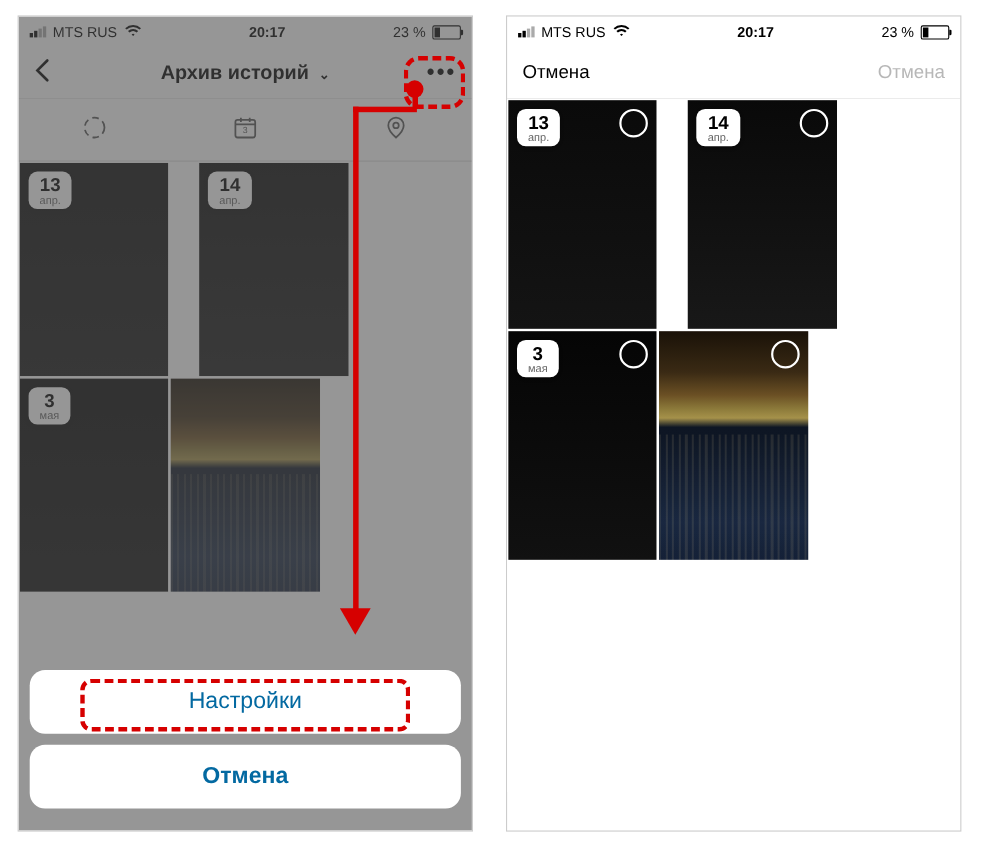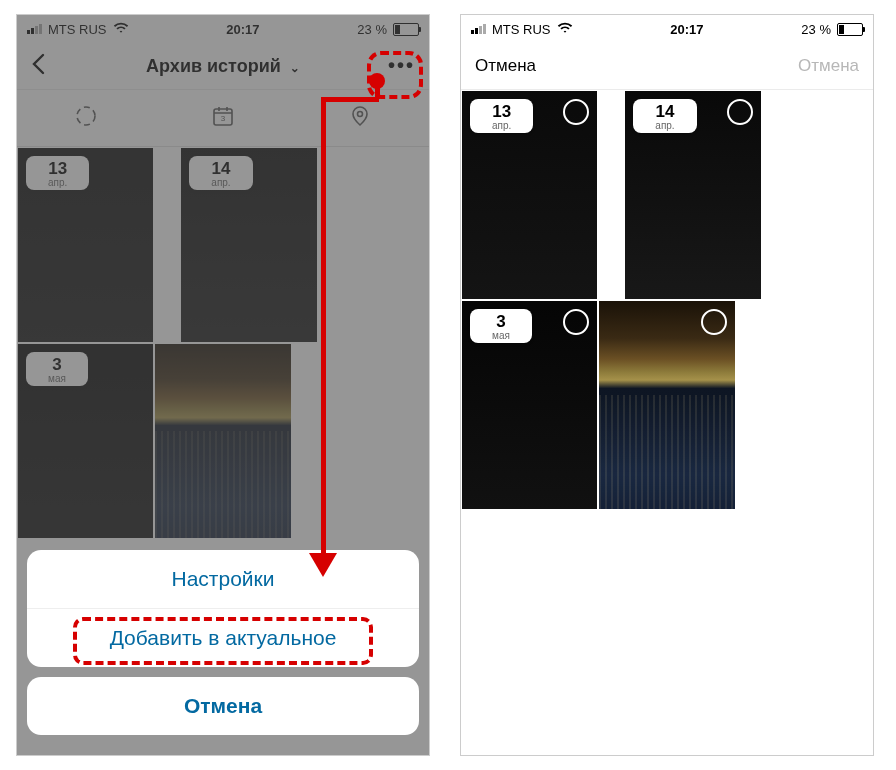--- a/index.html
+++ b/index.html
@@ -118,21 +118,21 @@
   .tile.city::after{
     content:""; position:absolute; left:0; right:0; bottom:0; height:55%;
     background:
       repeating-linear-gradient(90deg, rgba(255,230,150,0.10) 0 2px, rgba(0,0,0,0) 2px 6px),
       linear-gradient(to top, #0a0f1a 0%, #0f1624 30%, rgba(15,22,36,0) 100%);
     mix-blend-mode: screen;
   }
   .tile .datebadge{
     position:absolute; top:8px; left:8px;
     background:#fff; border-radius:8px;
-    padding:4px 22px 2px;
+    padding:4px 10px 2px;
     text-align:center;
     box-shadow:0 1px 3px rgba(0,0,0,.3);
     line-height:1.05;
   }
   .datebadge .d { font-size:17px; font-weight:600; }
   .datebadge .m { font-size:10px; color:#666; }
   .tile .selring{
     position:absolute; top:8px; right:8px;
     width:22px; height:22px;
     border:2px solid #fff; border-radius:50%;
@@ -281,23 +281,20 @@
     </div>
   </div>
 
   <div class="dim"></div>
 
   <div class="sheet">
     <div class="group">
       <div class="opt">
         <span>Настройки</span>
       </div>
-      <div class="opt">
-        <span>Добавить в актуальное</span>
-      </div>
     </div>
     <div class="group">
       <div class="opt cancel">
         <span>Отмена</span>
       </div>
     </div>
   </div>
 
   <div class="red-dash-rect" style="top:36px; right:6px; width:56px; height:48px;"></div>
 

